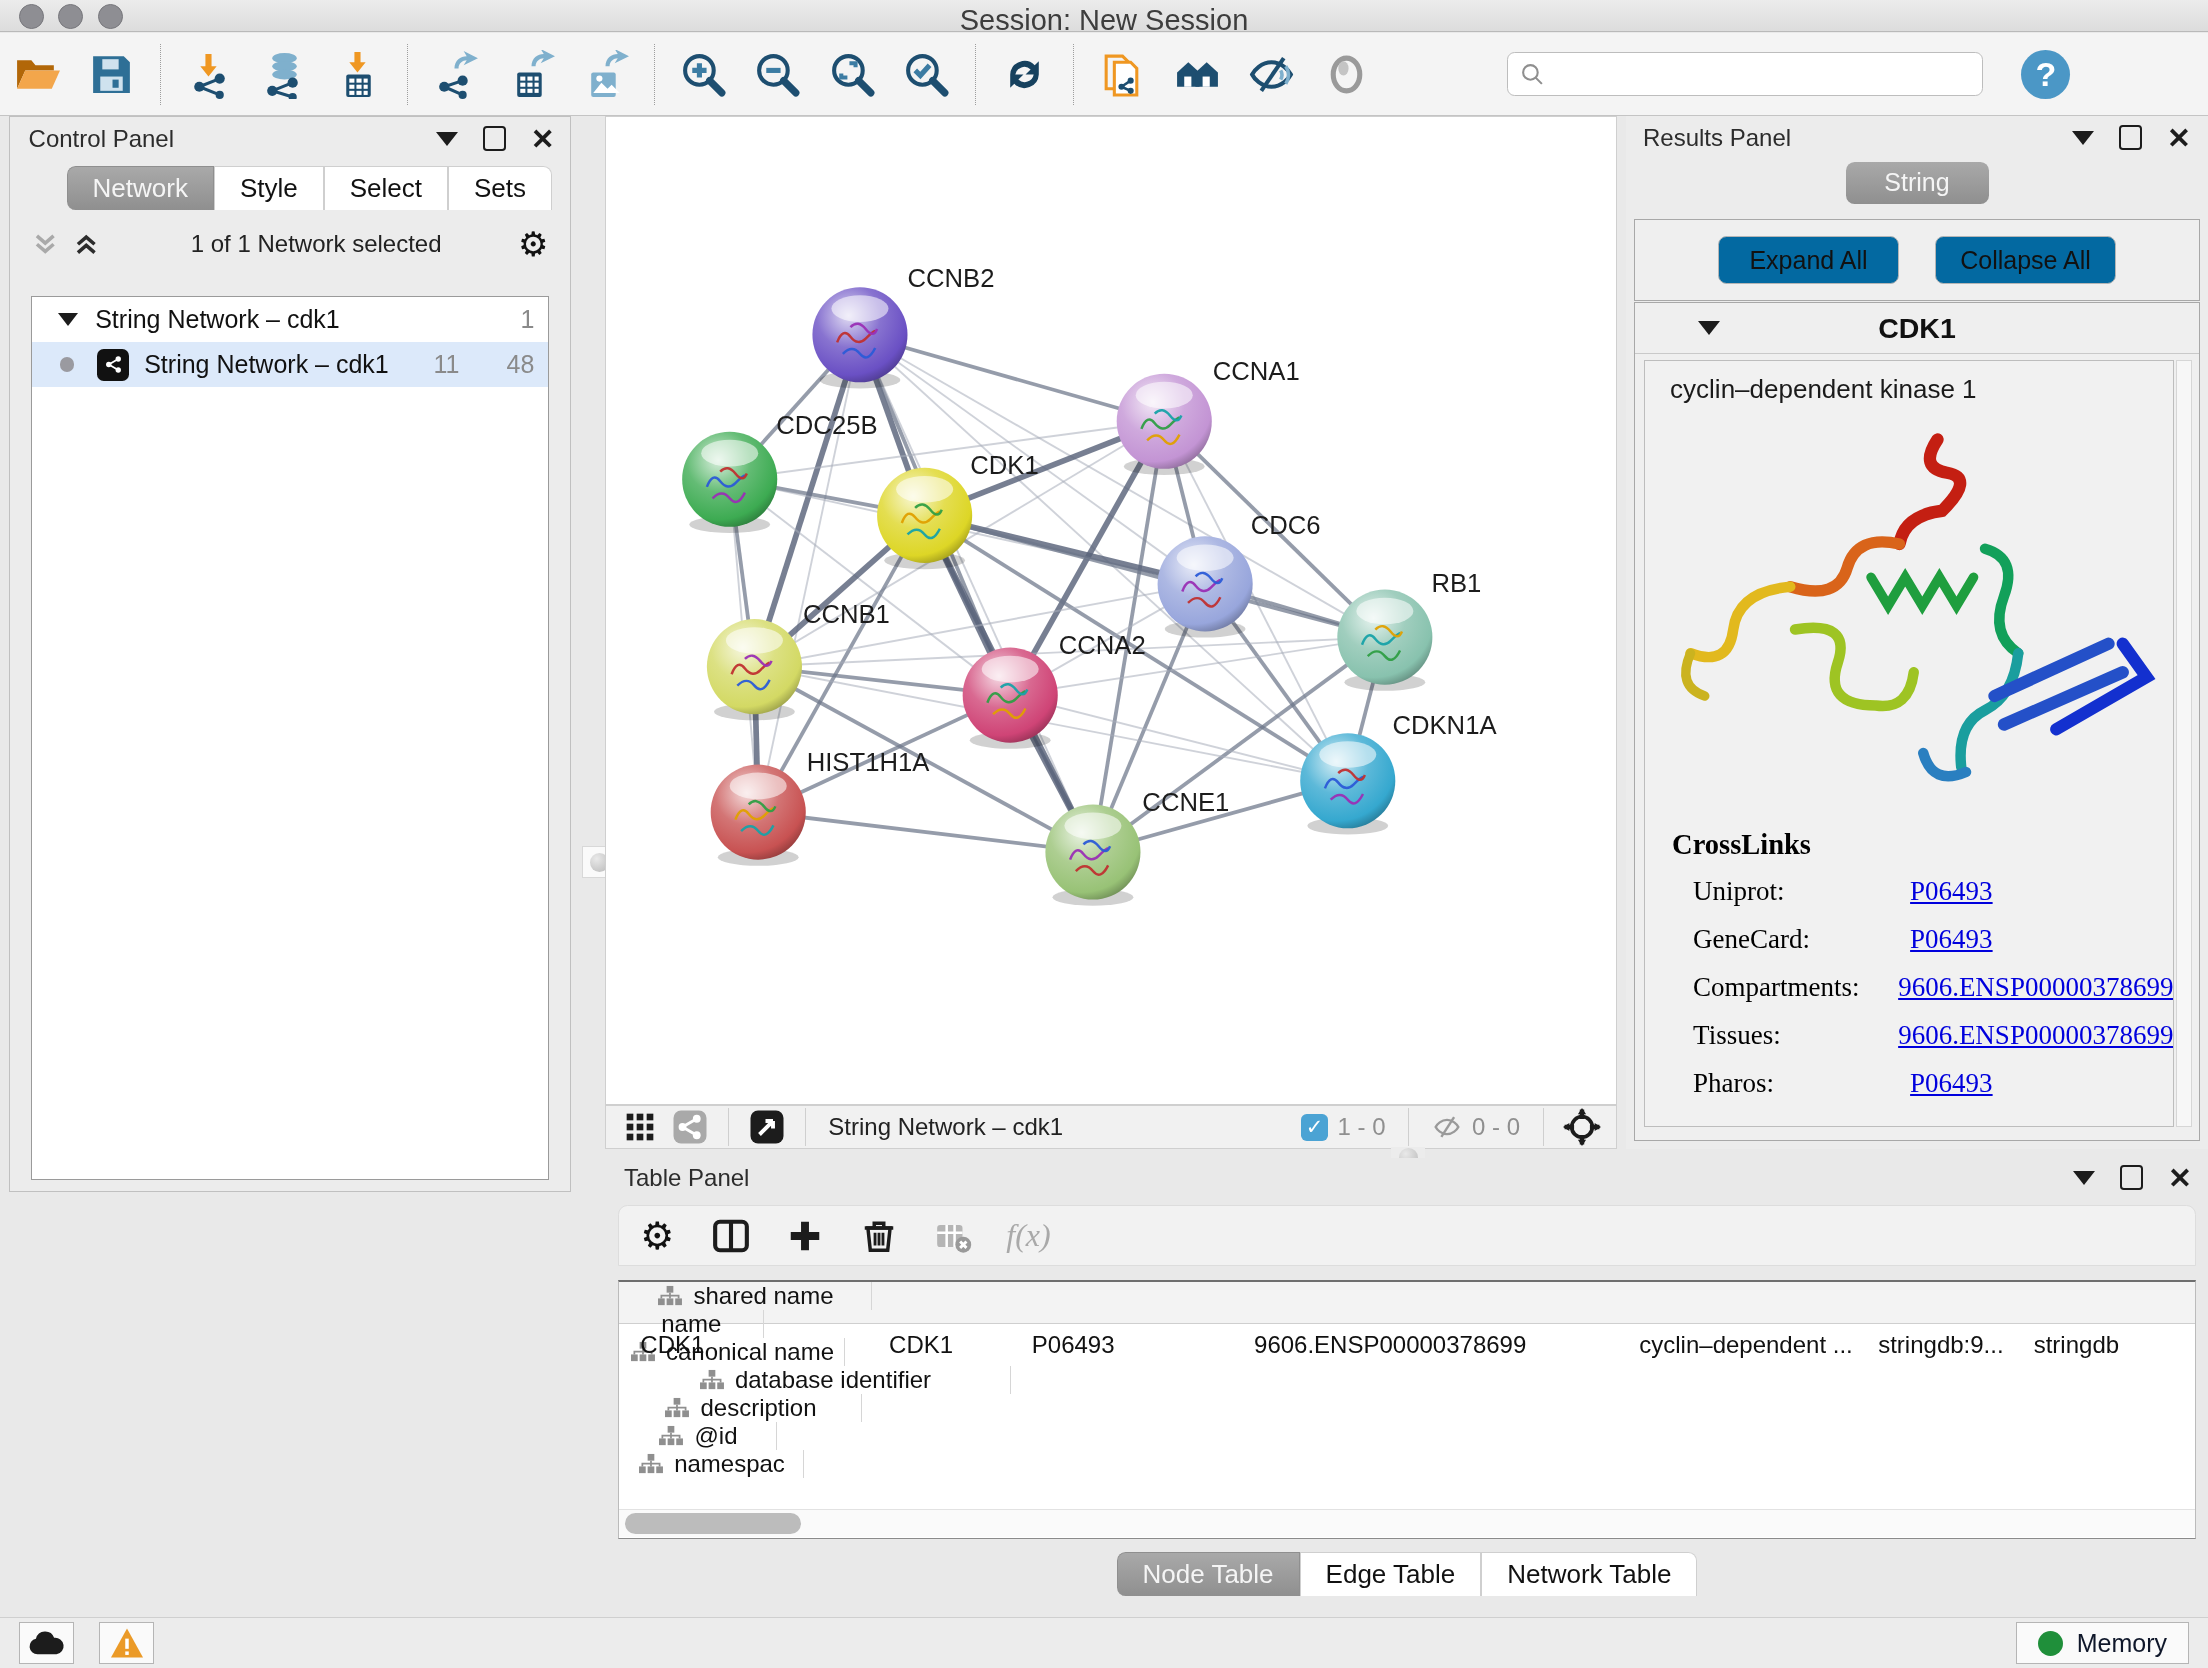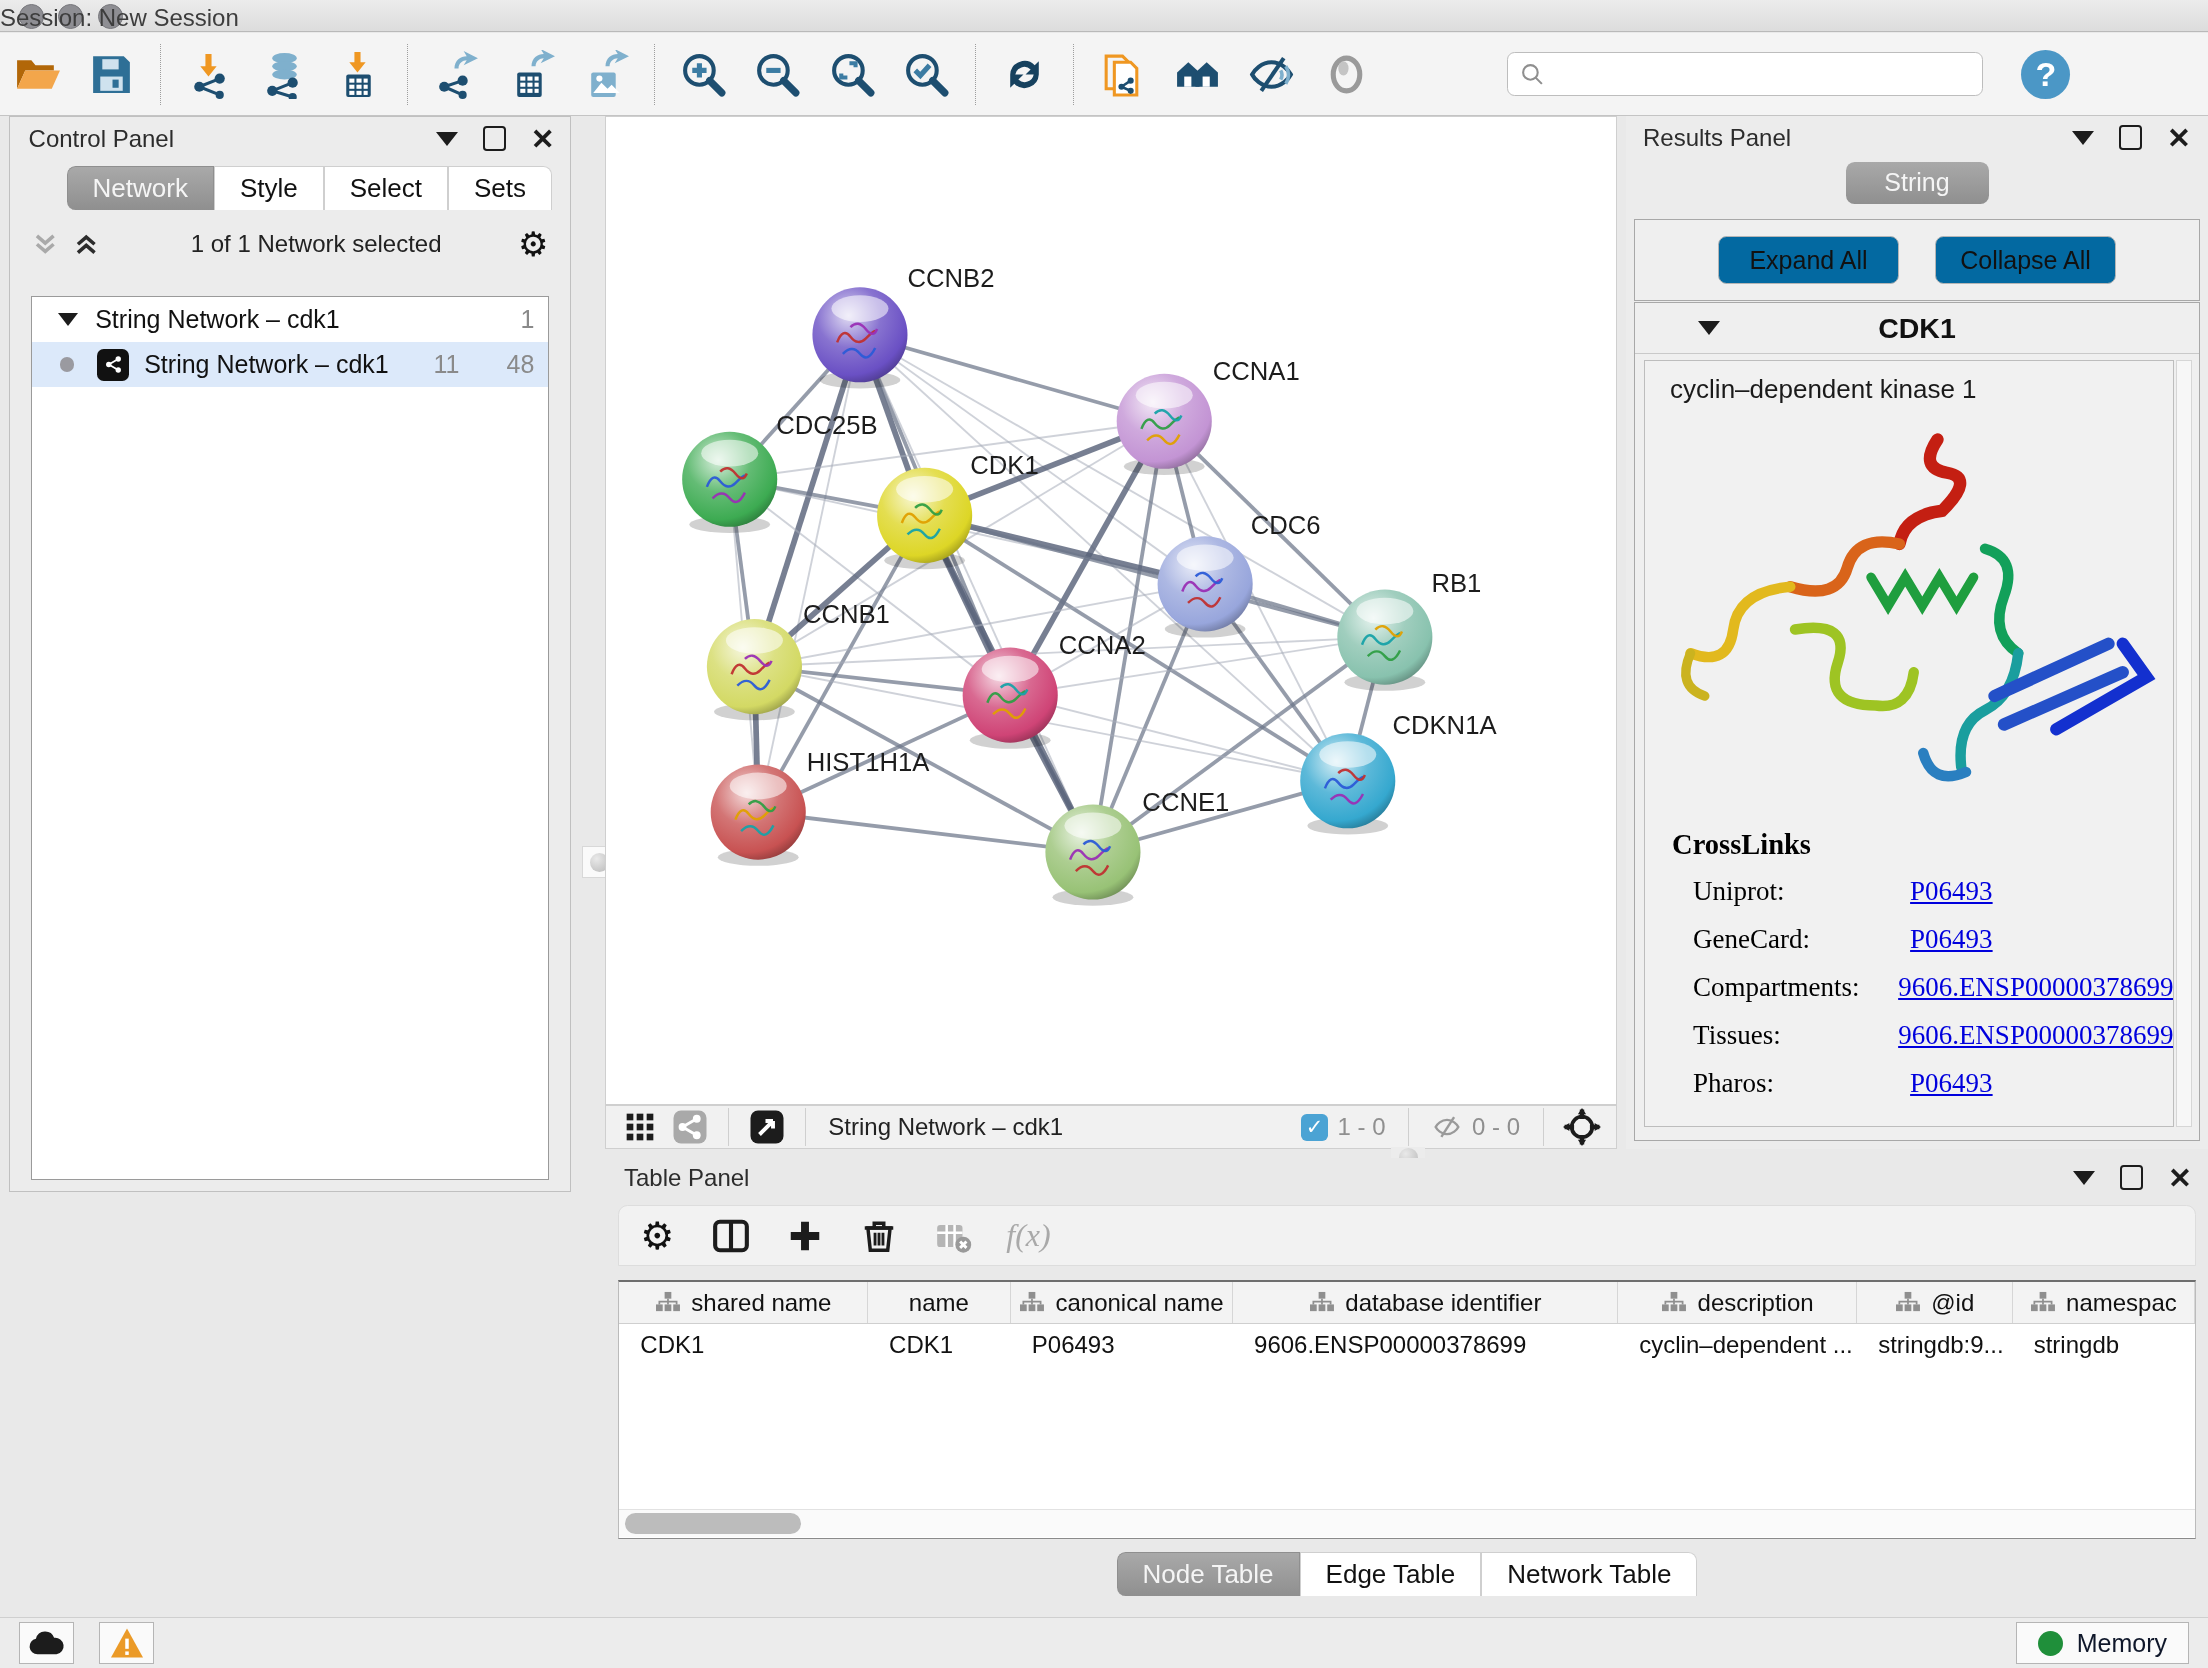--- a/index.html
+++ b/index.html
@@ -4,21 +4,21 @@
 <style>
   * { margin:0; padding:0; box-sizing:border-box; }
   html,body { width:2208px; height:1668px; background:#e9e9e9; font-family:"Liberation Sans",sans-serif; overflow:hidden; }
   .app { position:absolute; inset:0; width:2208px; height:1668px; background:#e9e9e9; }
 
   
   .titlebar { position:absolute; left:0; top:0; width:100%; height:32px;
     background:linear-gradient(#ececec,#dcdcdc); border-bottom:1px solid #b9b9b9; }
   .traffic { position:absolute; top:3.8px; left:19px; display:flex; gap:14.3px; }
   .traffic span { width:25px; height:25px; border-radius:50%; background:#8e8e93; border:1px solid #77777c; }
-  .title-text { position:absolute; width:100%; top:3.8px; font-size:24px; color:#3d3d3d; }
+  .title-text { position:absolute; width:100%; text-align:center; top:3.8px; font-size:29px; color:#3d3d3d; }
 
   
   .toolbar { position:absolute; left:0; top:33px; width:100%; height:83px; background:#f4f4f4;
     border-bottom:1px solid #c4c4c4; display:flex; align-items:center; }
   .tbtn { width:63px; height:63px; display:flex; align-items:center; justify-content:center; margin:0 5.7px; }
   .tbtn svg { width:49px; height:49px; }
   .tsep { width:1px; height:61px; border-left:1.9px dotted #9d9d9d; margin:0 11.4px; }
   .searchbox { width:476px; height:44px; background:#fff; border:1px solid #bdbdbd; border-radius:7.6px;
     display:flex; align-items:center; padding:0 11.4px; margin-left:124px; }
   .searchbox input { border:none; outline:none; font-size:23px; width:399px; background:transparent; }
@@ -105,21 +105,21 @@
 
   
   .table-panel { position:absolute; left:605px; top:1158px; width:1604px; height:455px; background:#e9e9e9; }
   .tp-head { padding:5.7px 17px 0 19px; }
   .tp-toolbar { margin:13.3px 13.3px 0 13.3px; height:61px; background:#f2f2f2; border:1px solid #ddd; border-radius:9.5px 9.5px 0 0;
     display:flex; align-items:center; padding:0 17px; gap:32px; }
   .tp-toolbar .ticon { width:42px; height:42px; display:flex; align-items:center; justify-content:center; }
   .fx { font-family:"Liberation Serif",serif; font-style:italic; font-size:32px; color:#a9a9a9; }
   .tp-table { position:absolute; left:13.3px; right:13.3px; top:122px; bottom:74px; background:#fff; border-top:2.9px solid #6e6e6e;
     border-left:1px solid #bbb; border-right:1px solid #bbb; border-bottom:1.9px solid #8a8a8a; overflow:hidden; }
-  .tp-hrow { display:flex; height:42px; background:#f3f3f3; border-bottom:1px solid #cfcfcf; }
+  .tp-hrow { display:flex; height:42px; background:#f3f3f3; border-bottom:1px solid #cfcfcf;flex-direction:column; }
   .tp-hcell { display:flex; align-items:center; justify-content:center; gap:11.4px; font-size:24px; color:#111;
     border-right:1px solid #d6d6d6; }
   .tp-drow { display:flex; height:42px; }
   .tp-dcell { display:flex; align-items:center; font-size:24px; color:#111; padding-left:21px; }
   .tp-hscroll { position:absolute; left:13.3px; right:13.3px; bottom:74px; height:0; }
   .hscroll-track { position:absolute; left:1px; right:1px; bottom:1.9px; height:28.5px; background:#fafafa; border-top:1px solid #e2e2e2; }
   .hscroll-thumb { position:absolute; left:5.7px; top:3.8px; width:176px; height:21px; background:#bcbcbc; border-radius:10.5px; }
   .tp-tabs { position:absolute; left:0; right:0; bottom:17px; display:flex; justify-content:center; }
 
   

